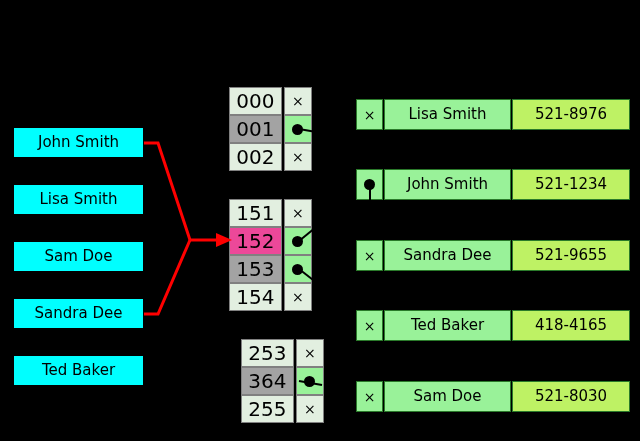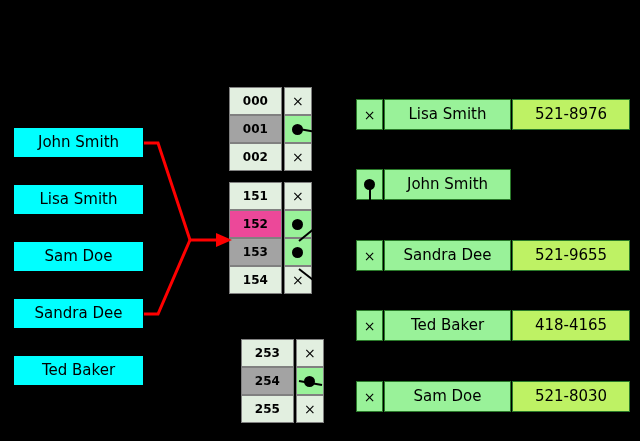--- a/index.html
+++ b/index.html
@@ -37,23 +37,22 @@
   }
   .bucket-index{
     width:54px;
     box-sizing:border-box;
     border:1px solid #808080;
     background:#e2efe0;
     color:#000;
     display:flex;
     align-items:center;
     justify-content:center;
-    font-size:12px;
-    line-height:1;
-    font-weight:bold;
+    font-size:20px;
+    line-height:1;
   }
   .bucket-index.sel-blue{background:#a3a3a3;}
   .bucket-index.sel-red{background:#ec4899;}
   .bucket-ptr{
     width:29px;
     margin-left:2px;
     box-sizing:border-box;
     border:1px solid #808080;
     background:#e2efe0;
     color:#000;
@@ -165,21 +164,21 @@
       </div>
     </div>
     <div class="bucket-row">
       <div class="bucket-index">002</div>
       <div class="bucket-ptr">
         <span>×</span>
       </div>
     </div>
   </div>
 
-  <div class="bucket-group" style="top:182px;">
+  <div class="bucket-group" style="top:199px;">
     <div class="bucket-row">
       <div class="bucket-index">151</div>
       <div class="bucket-ptr">
         <span>×</span>
       </div>
     </div>
     <div class="bucket-row">
       <div class="bucket-index sel-red">152</div>
       <div class="bucket-ptr filled">
         <span class="dot"></span>
@@ -200,21 +199,21 @@
   </div>
 
   <div class="bucket-group" style="top:339px;padding-left:12px;">
     <div class="bucket-row">
       <div class="bucket-index">253</div>
       <div class="bucket-ptr">
         <span>×</span>
       </div>
     </div>
     <div class="bucket-row">
-      <div class="bucket-index sel-blue">254</div>
+      <div class="bucket-index sel-blue">364</div>
       <div class="bucket-ptr filled">
         <span class="dot"></span>
       </div>
     </div>
     <div class="bucket-row">
       <div class="bucket-index">255</div>
       <div class="bucket-ptr">
         <span>×</span>
       </div>
     </div>
@@ -226,20 +225,21 @@
     </div>
     <div class="v-name">Lisa Smith</div>
     <div class="v-phone">521-8976</div>
   </div>
 
   <div class="value-row" style="top:169px;">
     <div class="v-flag">
       <span class="dot"></span>
     </div>
     <div class="v-name">John Smith</div>
+    <div class="v-phone">521-1234</div>
   </div>
 
   <div class="value-row" style="top:240px;">
     <div class="v-flag">
       <span>×</span>
     </div>
     <div class="v-name">Sandra Dee</div>
     <div class="v-phone">521-9655</div>
   </div>
 

